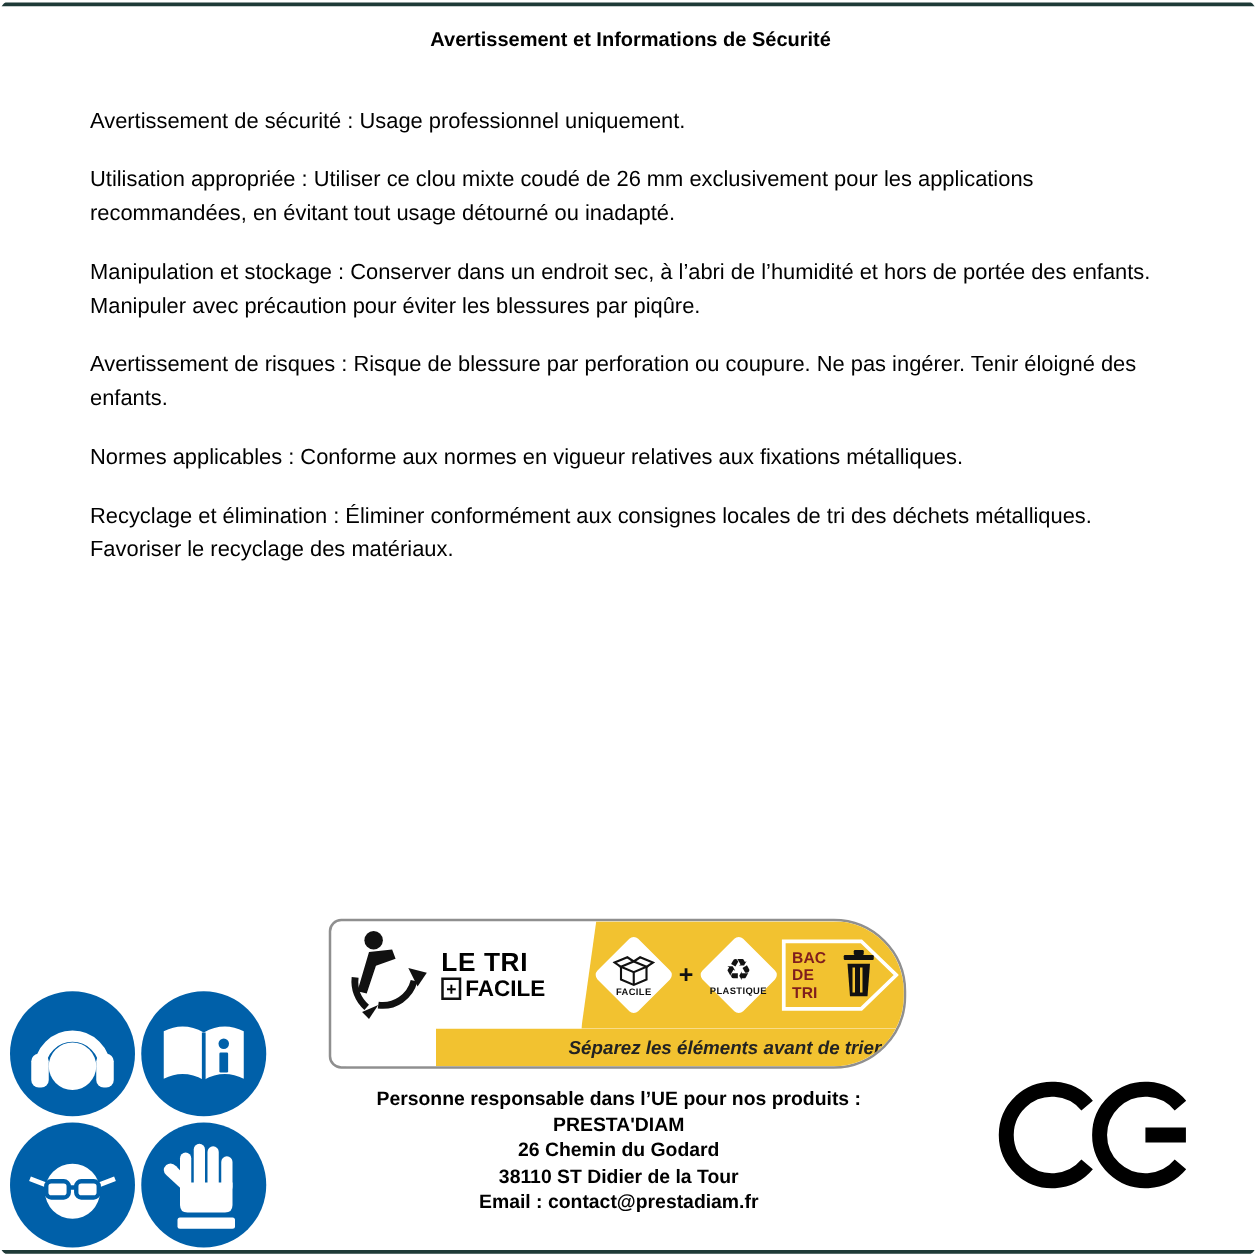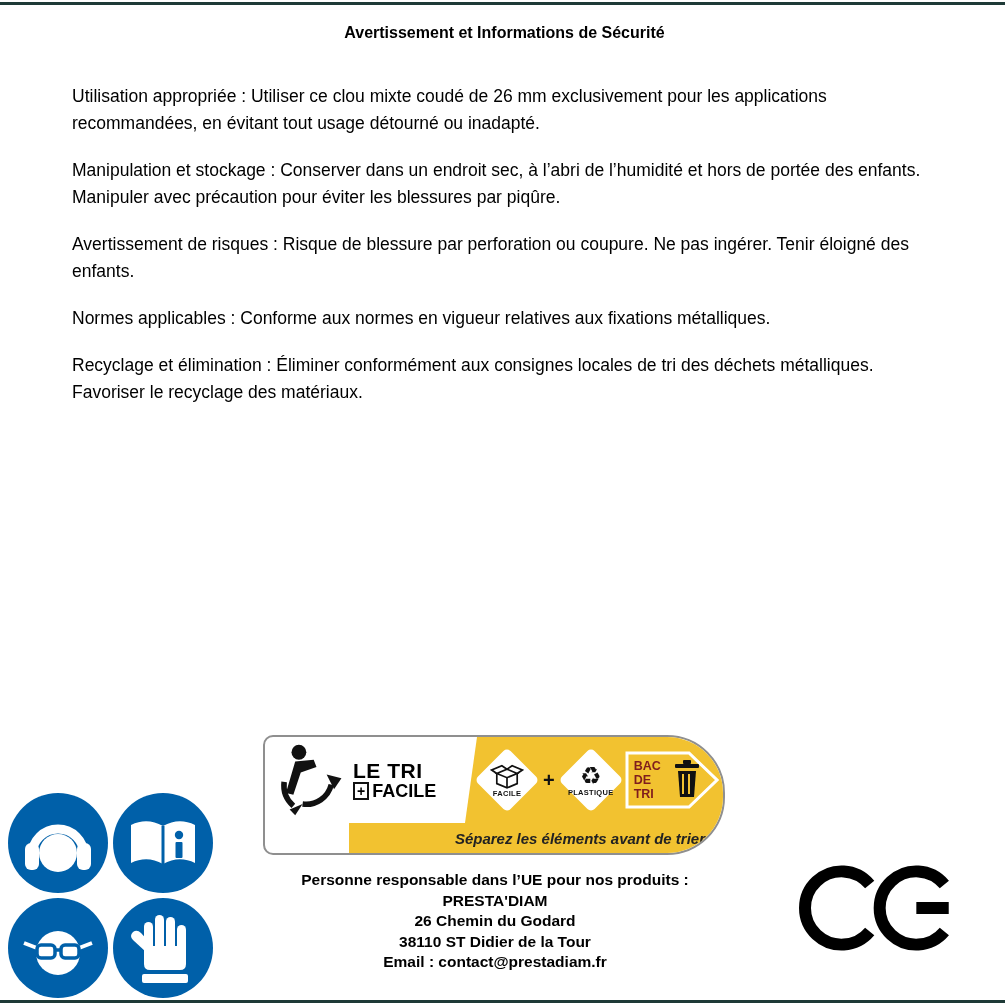--- a/index.html
+++ b/index.html
@@ -1,17 +1,17 @@
 <!DOCTYPE html>
 <html><head>
 <meta charset="utf-8">
 <style>
   html,body{margin:0;padding:0;background:#fff;}
   .page{position:relative;width:1005px;height:1005px;background:#fff;overflow:hidden;
-        font-family:"Liberation Sans",sans-serif;color:#000;}
+        font-family:"Liberation Sans",sans-serif;color:#000;border-radius:10px;}
   .edge-line{position:absolute;left:0;right:0;height:3px;background:#1e3a37;}
   .edge-line.top{top:2px;}
   .edge-line.bottom{bottom:2px;}
 
   .content{position:absolute;top:24px;left:72px;right:68px;}
   .doc-title{font-size:16px;font-weight:bold;text-align:center;margin:0 0 41px 0;}
   .content p{font-size:17.5px;line-height:27px;margin:0 0 20px 0;}
 
   
   .safety-icons{position:absolute;left:8px;top:793px;display:grid;
@@ -60,20 +60,21 @@
 </style>
 </head>
 <body>
 
 <div class="page">
 
   <div class="edge-line top"></div>
 
   <div class="content">
     <h1 class="doc-title">Avertissement et Informations de Sécurité</h1>
+    <p>Avertissement de sécurité : Usage professionnel uniquement.</p>
     <p>Utilisation appropriée : Utiliser ce clou mixte coudé de 26 mm exclusivement pour les applications recommandées, en évitant tout usage détourné ou inadapté.</p>
     <p>Manipulation et stockage : Conserver dans un endroit sec, à l’abri de l’humidité et hors de portée des enfants. Manipuler avec précaution pour éviter les blessures par piqûre.</p>
     <p>Avertissement de risques : Risque de blessure par perforation ou coupure. Ne pas ingérer. Tenir éloigné des enfants.</p>
     <p>Normes applicables : Conforme aux normes en vigueur relatives aux fixations métalliques.</p>
     <p>Recyclage et élimination : Éliminer conformément aux consignes locales de tri des déchets métalliques. Favoriser le recyclage des matériaux.</p>
   </div>
 
   <div class="safety-icons">
     <div class="picto">
       <svg viewBox="0 0 100 100">

